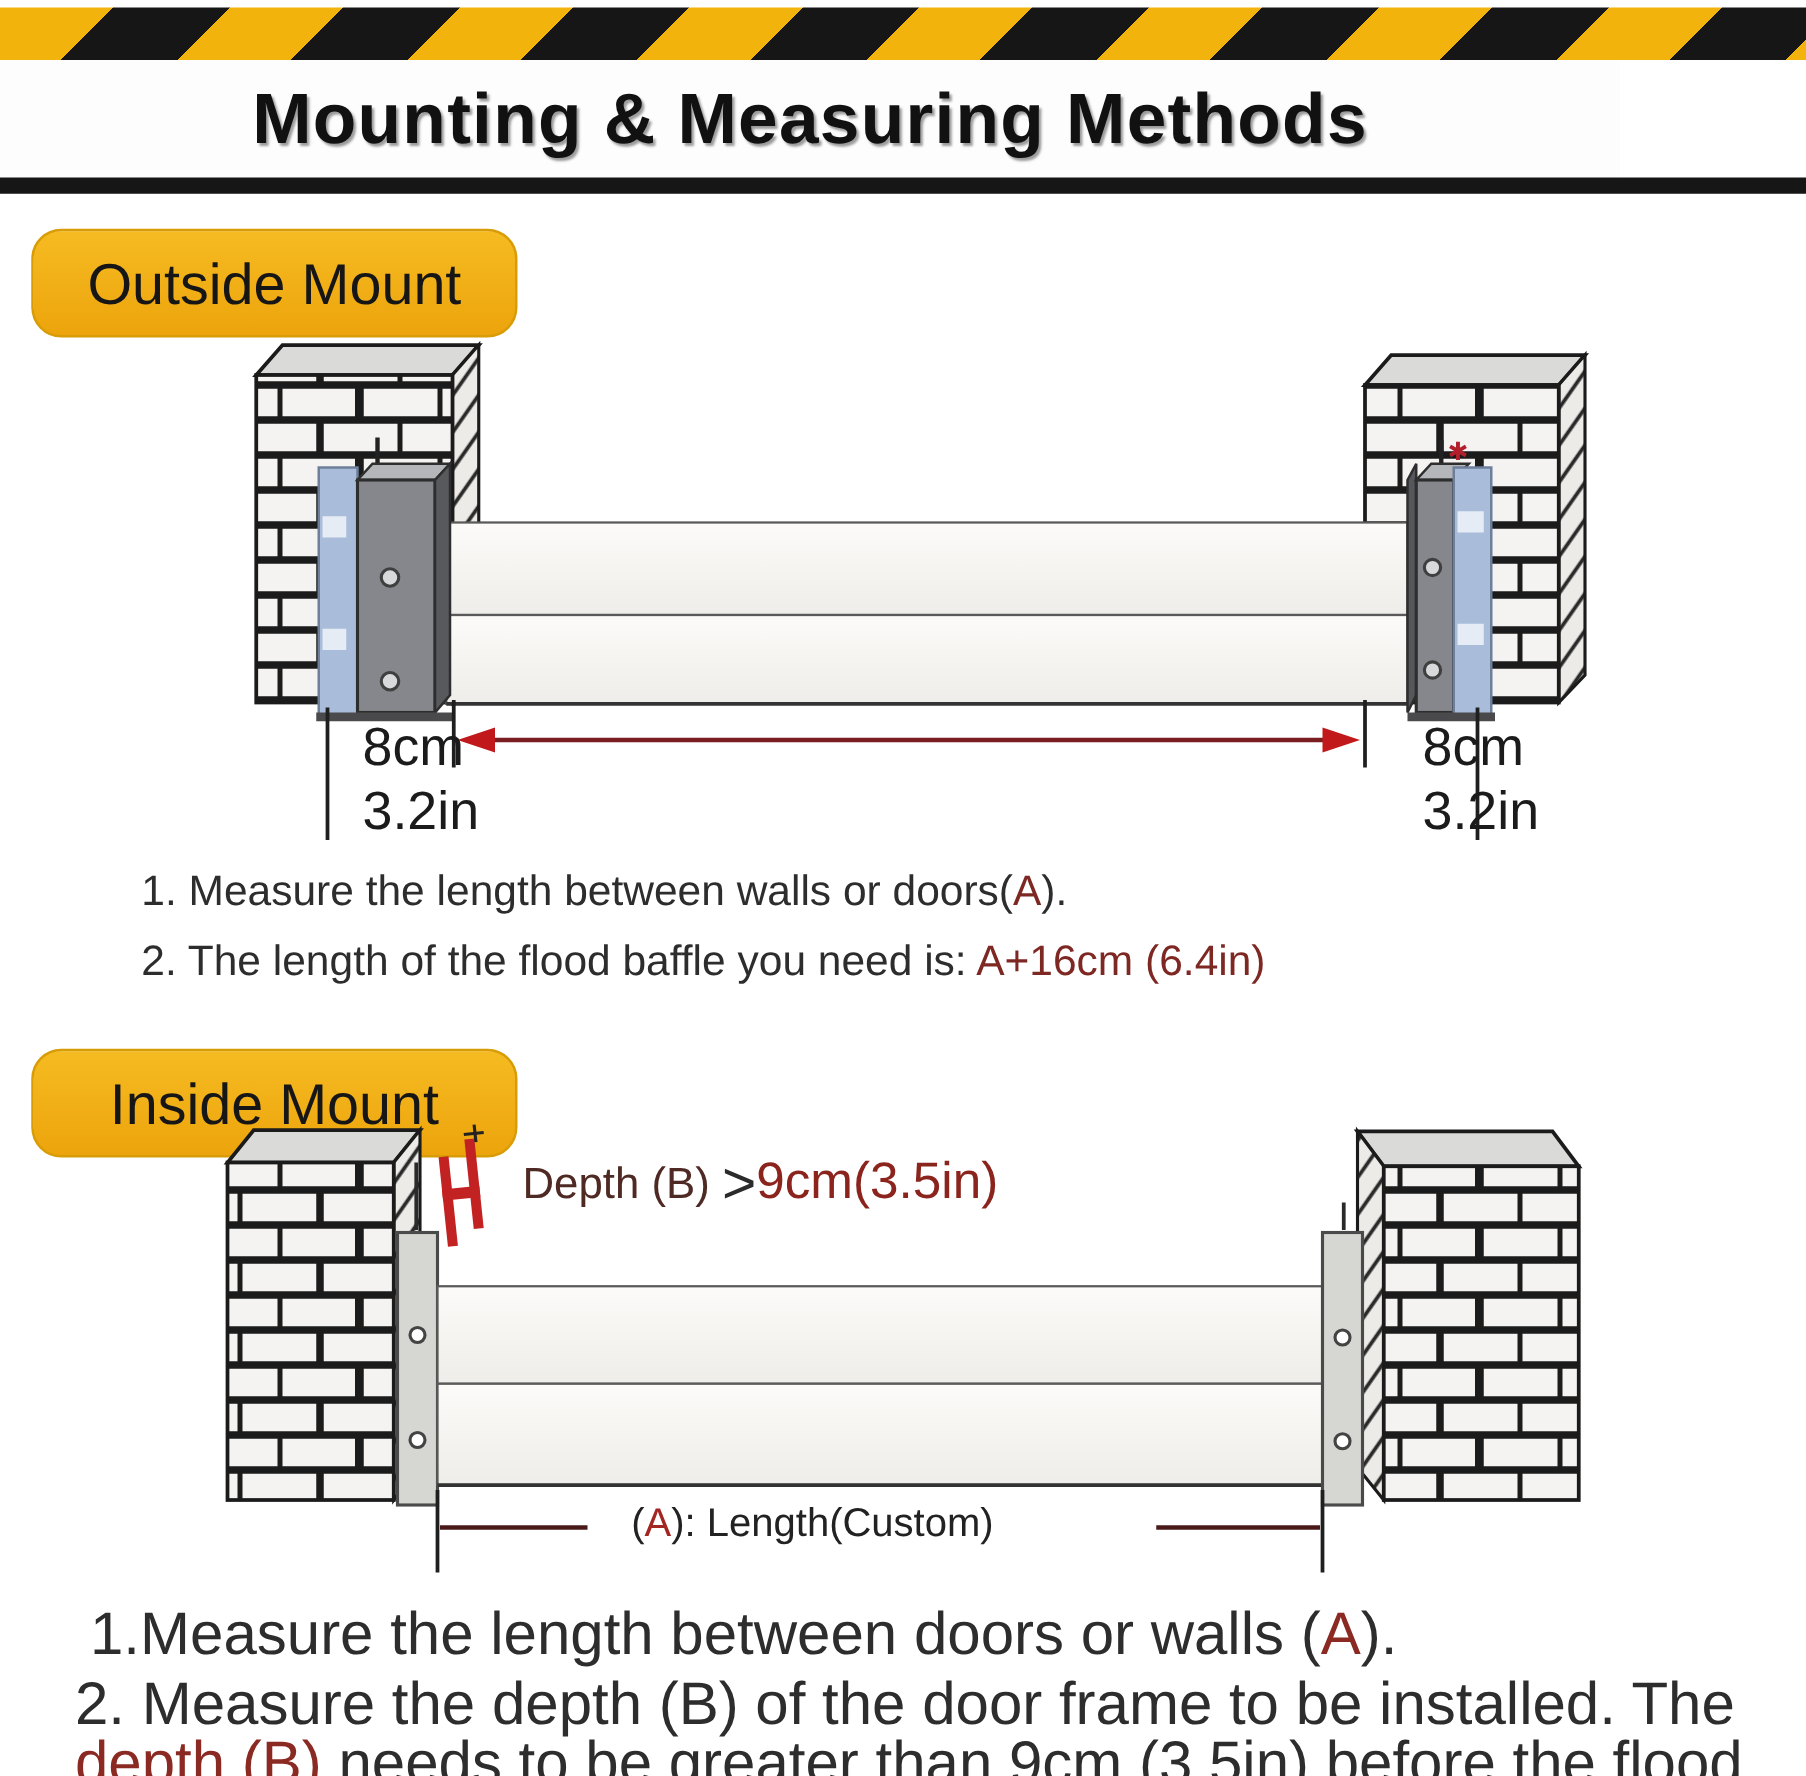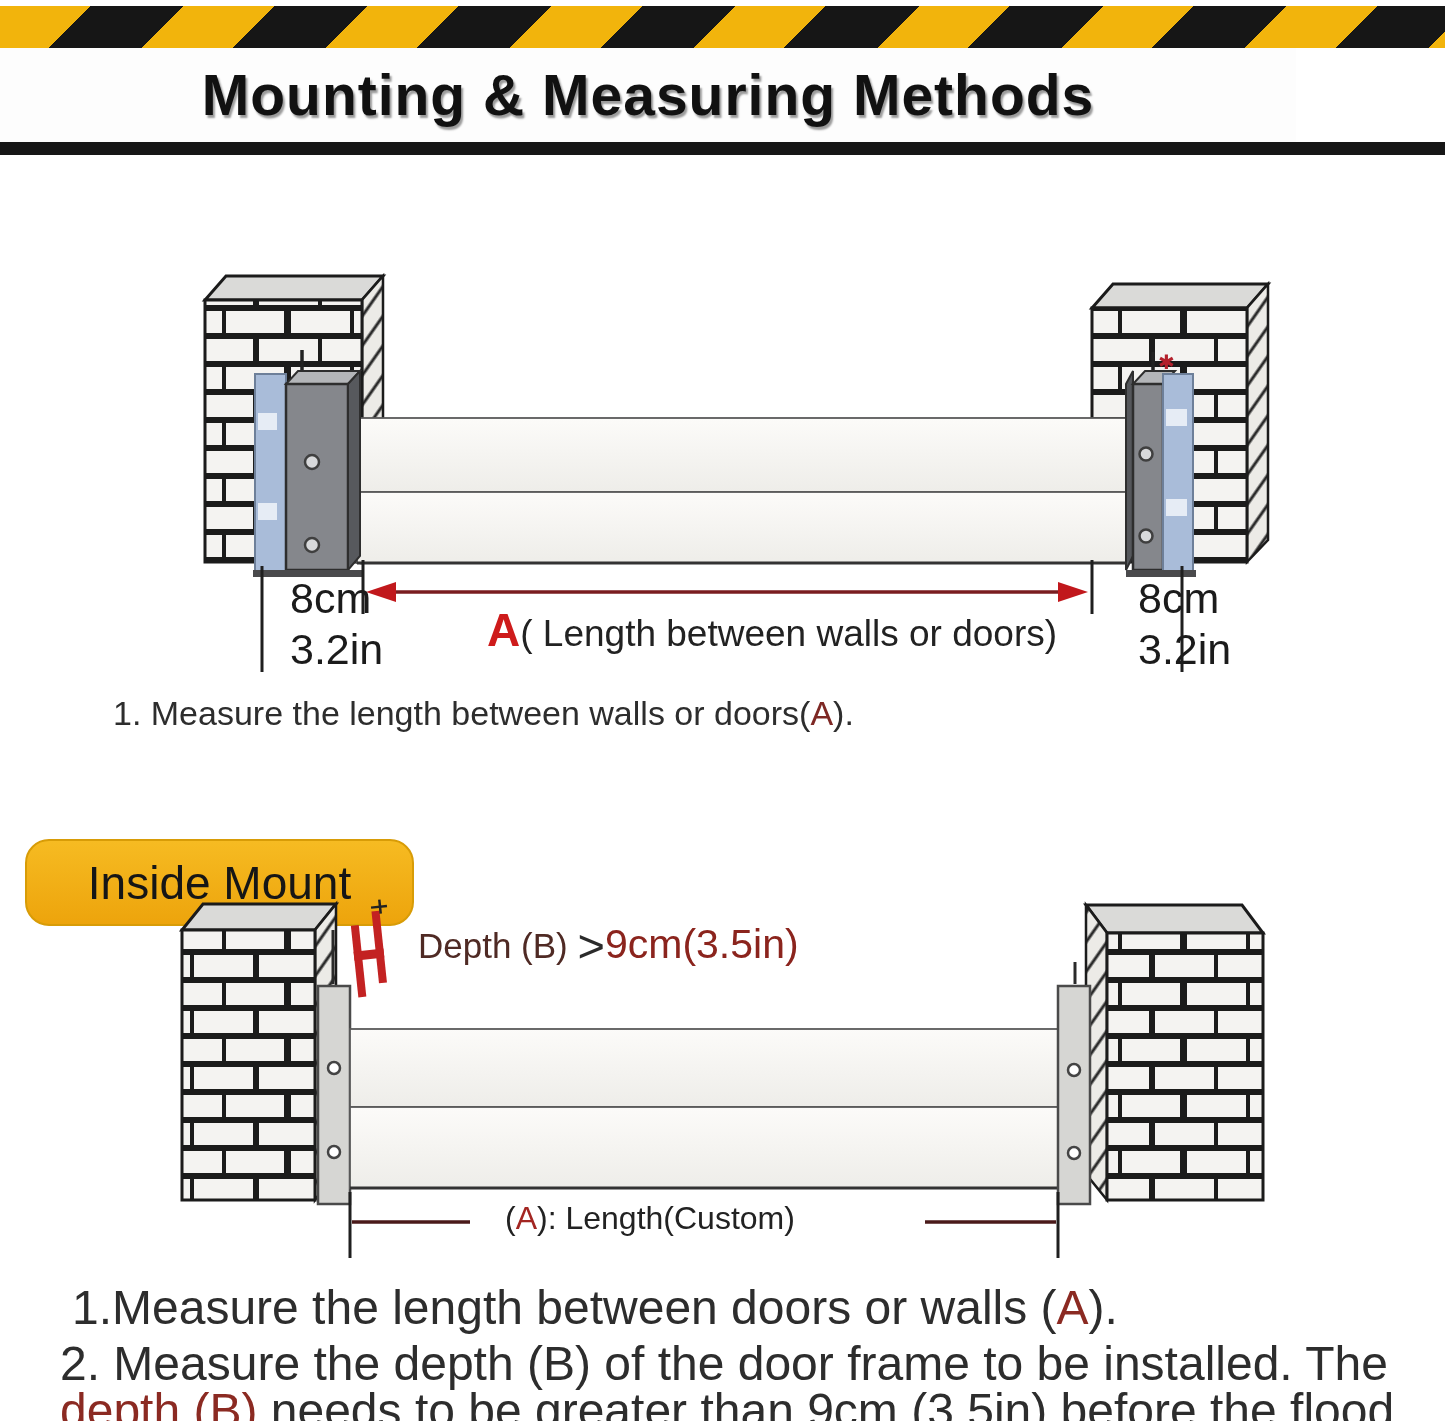--- a/index.html
+++ b/index.html
@@ -54,20 +54,23 @@
 <body>
 
 <div class="stage">
 
   <div class="abs tape"></div>
   <div class="abs title-band">
     <div class="title">Mounting &amp; Measuring Methods</div>
   </div>
   <div class="abs black-bar"></div>
 
+  <div class="abs badge badge-outside">
+    <span>Outside Mount</span>
+  </div>
 
   <svg class="abs" style="left:0;top:265px;" width="1445" height="430" viewBox="0 265 1445 430">
     <defs>
       <pattern id="bricks1" width="128" height="56" patternUnits="userSpaceOnUse">
         <rect width="128" height="56" fill="#1b1b1b"></rect>
         <rect x="3" y="3" width="59" height="22" fill="#f4f3f1"></rect>
         <rect x="66" y="3" width="59" height="22" fill="#f4f3f1"></rect>
         <rect x="0" y="31" width="28" height="22" fill="#f4f3f1"></rect>
         <rect x="35" y="31" width="59" height="22" fill="#f4f3f1"></rect>
         <rect x="98" y="31" width="30" height="22" fill="#f4f3f1"></rect>
@@ -140,26 +143,26 @@
   <div class="abs seal-marker" style="left:1158px;top:352px;">✱</div>
 
   <div class="abs margin-label" style="left:290px;top:573px;">
     <div>8cm</div>
     <div>3.2in</div>
   </div>
   <div class="abs margin-label" style="left:1138px;top:573px;">
     <div>8cm</div>
     <div>3.2in</div>
   </div>
-  <div class="abs span-label" style="left:487px;top:603px;">
-    <span class="letterA">A</span><span class="span-text">( Length between walls or doors)</span>
-  </div>
 
   <div class="abs step" style="left:113px;top:694px;">
     <span>1. Measure the length between walls or doors(</span><span class="em">A</span><span>).</span>
+  </div>
+  <div class="abs step" style="left:113px;top:750px;">
+    <span>2. The length of the flood baffle you need is: </span><span class="em">A+16cm (6.4in)</span>
   </div>
 
   <div class="abs badge badge-inside">
     <span>Inside Mount</span>
   </div>
 
   <svg class="abs" style="left:0;top:895px;" width="1445" height="380" viewBox="0 895 1445 380">
     <defs>
       <pattern id="bricks2" width="128" height="56" patternUnits="userSpaceOnUse">
         <rect width="128" height="56" fill="#1b1b1b"></rect>

